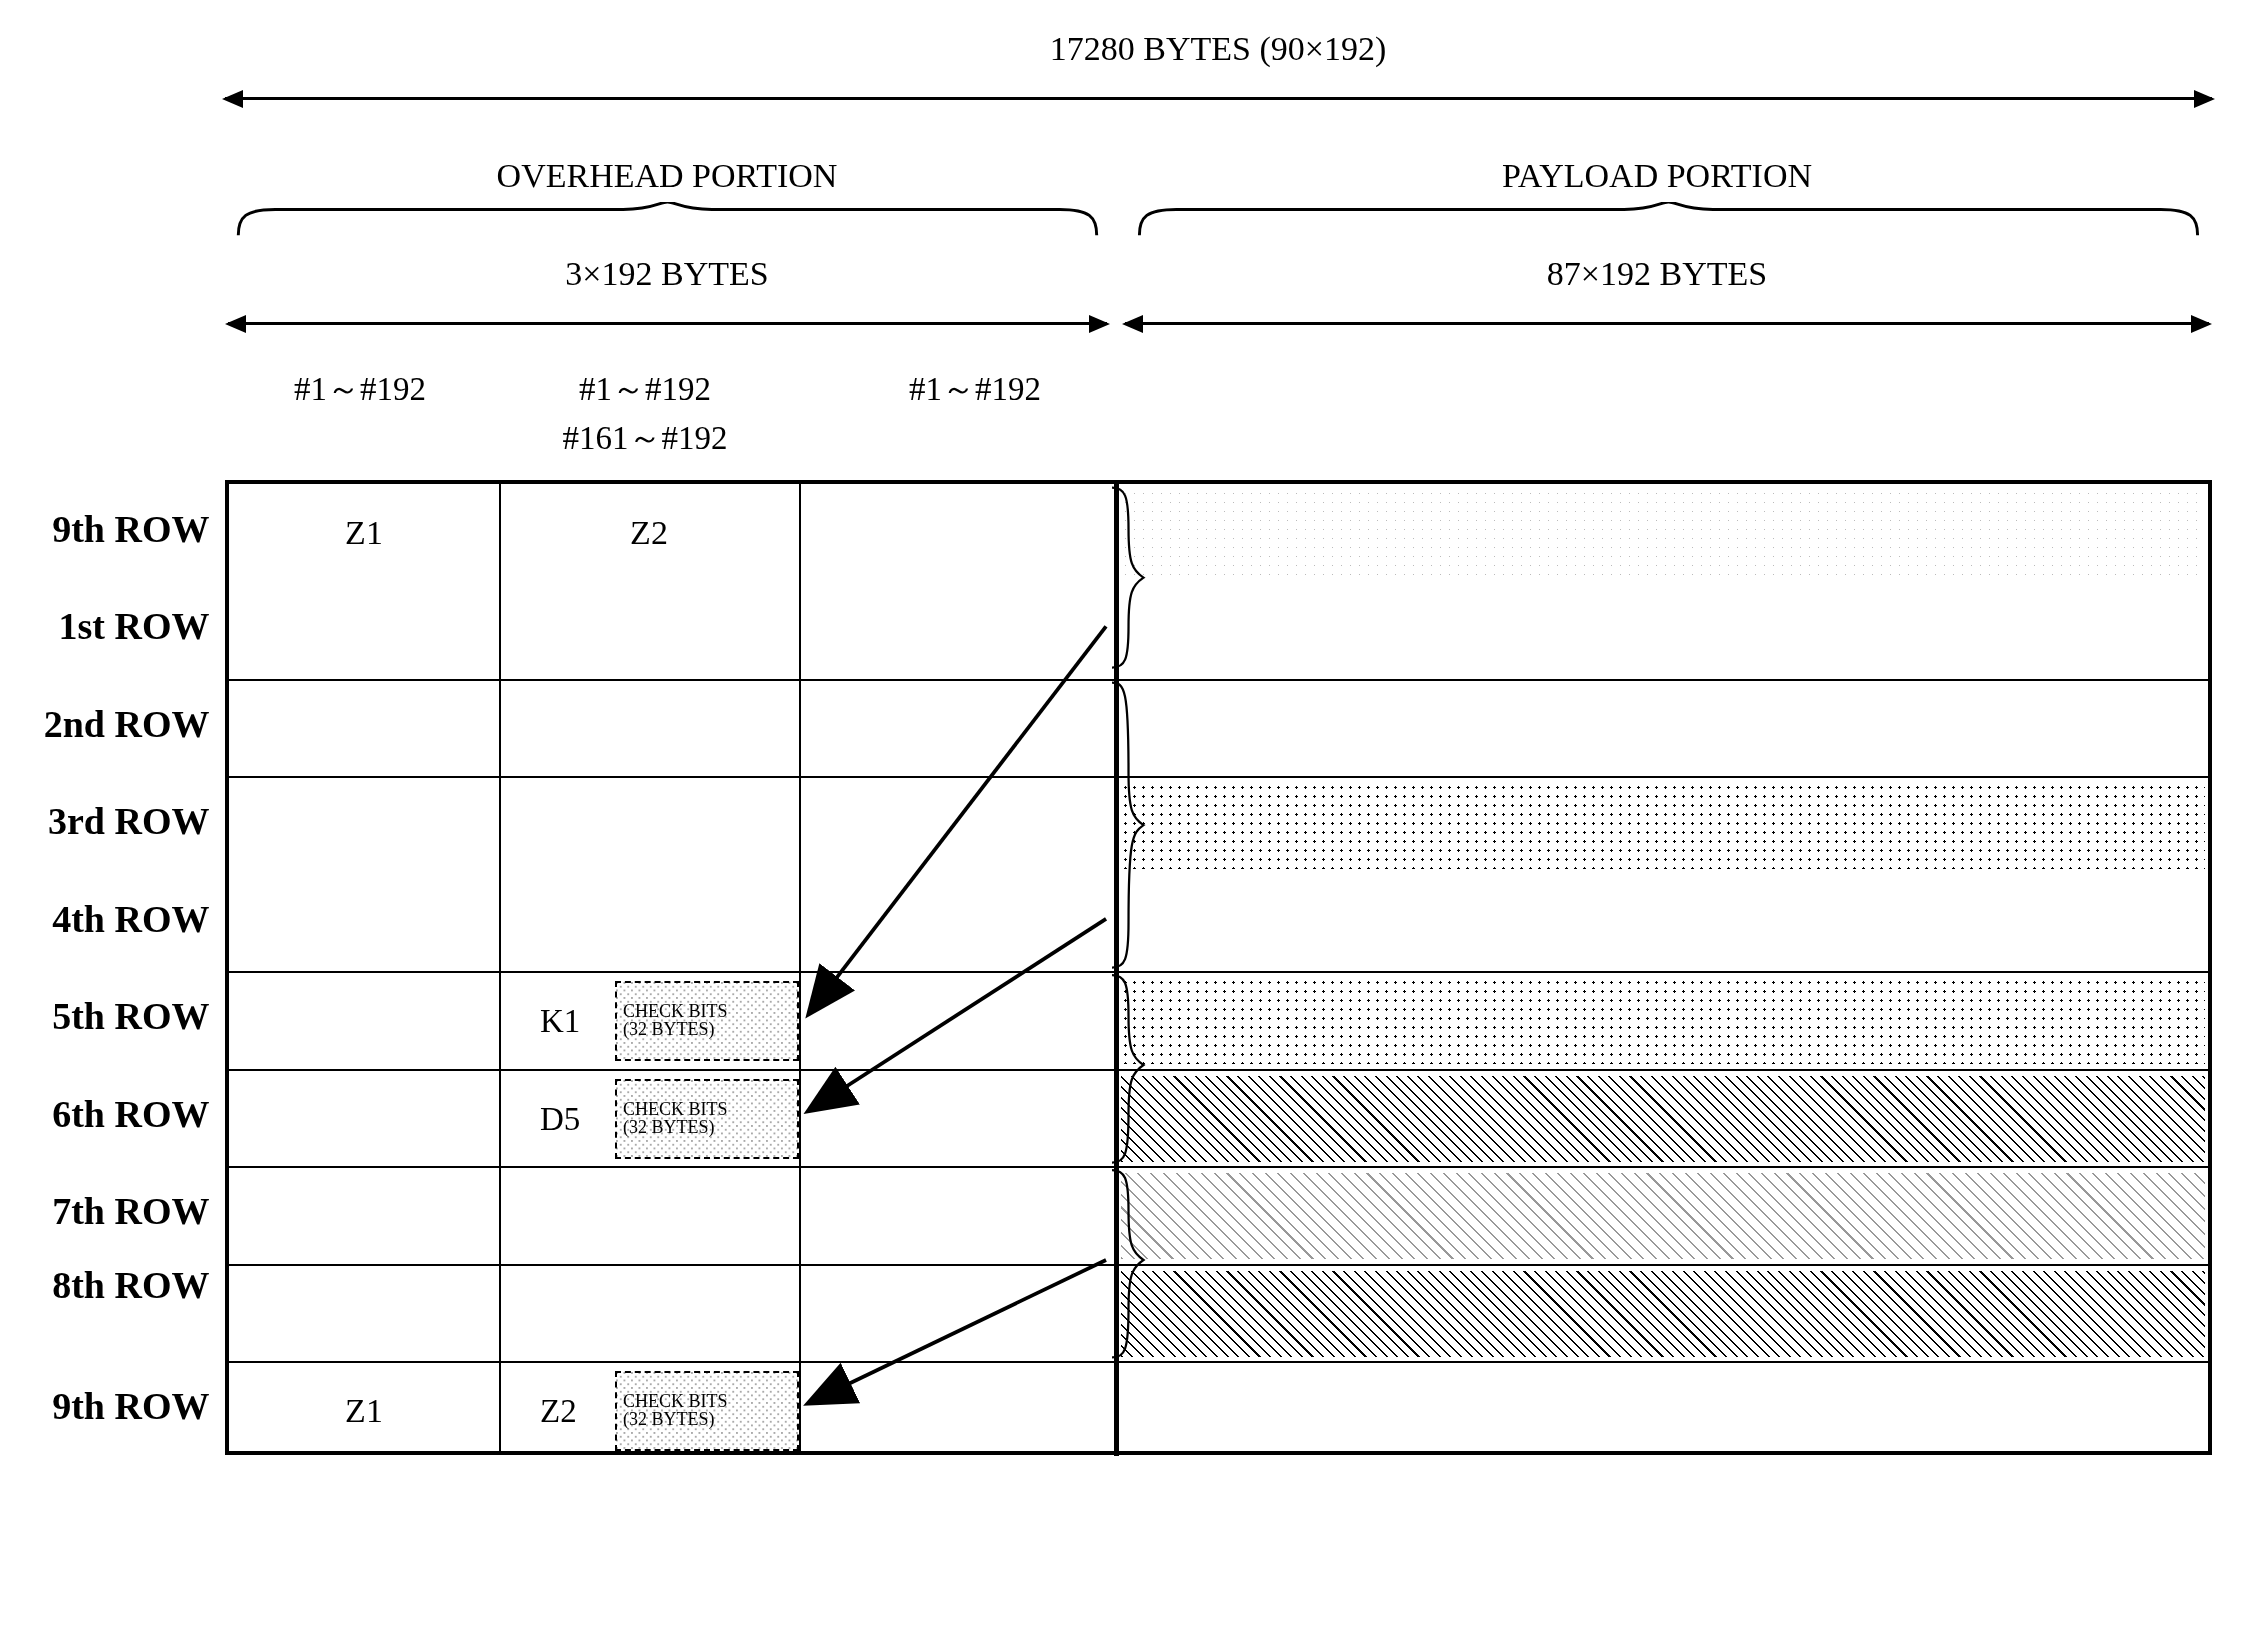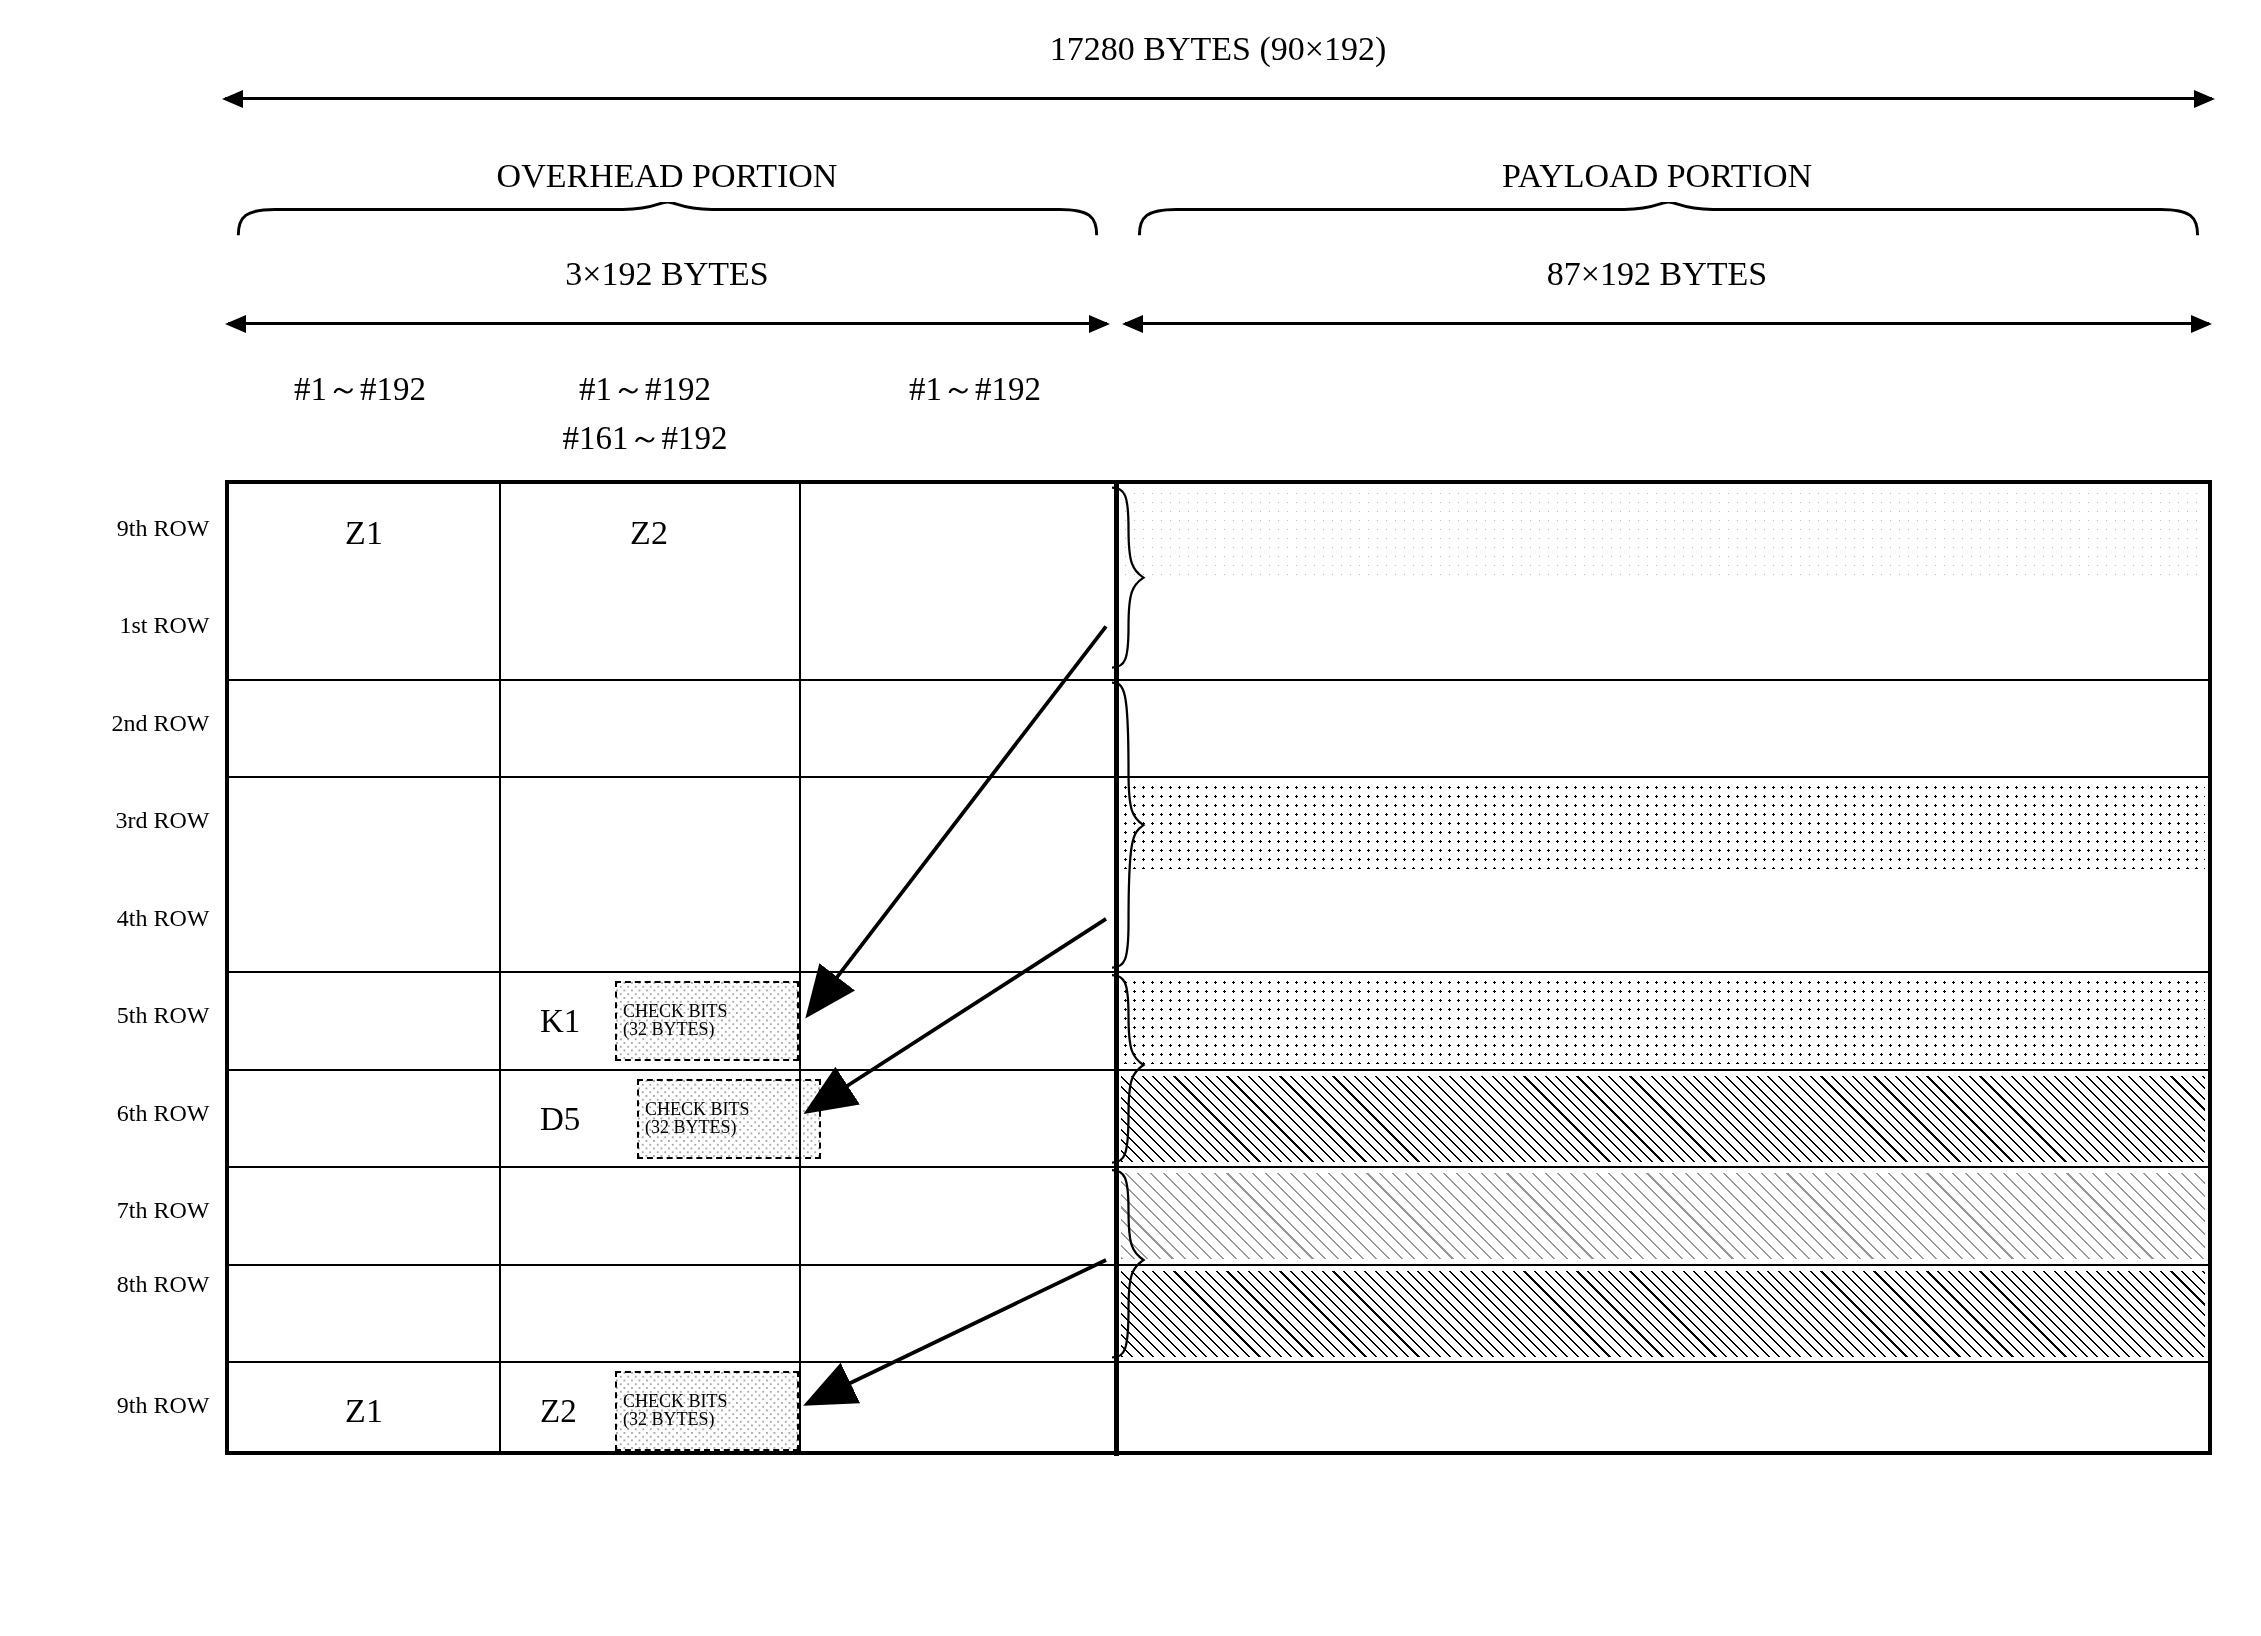--- a/index.html
+++ b/index.html
@@ -181,22 +181,23 @@
     left: -225px; top: 480px;
     width: 217px;
   }
   .rowlabels .rl {
     position: absolute;
     right: 7.5px;
     height: 97px;
     display: flex;
     align-items: center;
     justify-content: flex-end;
-    font-size: 24px;
+    font-size: 38px;
     white-space: nowrap;
+    font-weight: bold;
   }
   
   svg.overlay {
     position: absolute;
     left: 0; top: 0;
     width: 1987px; height: 1470px;
     pointer-events: none;
   }
 
   
@@ -264,21 +265,21 @@
           <div style="position:absolute; left:270px; width:300px; top:0; bottom:0;">
             <span class="tag" style="left:41px;text-align:right;">K1</span>
             <div class="check">
               <div class="txt">CHECK BITS<br>(32 BYTES)</div>
             </div>
           </div>
           <div class="pl fill-dots-med" style="left:892px;"></div>
         </div>
 
         <div class="row" style="top:585px;">
-          <div style="position:absolute; left:270px; width:300px; top:0; bottom:0;padding-left:22px;">
+          <div style="position:absolute; left:270px; width:300px; top:0; bottom:0;">
             <span class="tag" style="left:41px;">D5</span>
             <div class="check">
               <div class="txt">CHECK BITS<br>(32 BYTES)</div>
             </div>
           </div>
           <div class="pl fill-hatch" style="left:892px;"></div>
         </div>
 
         <div class="row" style="top:682px;">
           <div class="pl fill-hatch-lt" style="left:892px;"></div>

